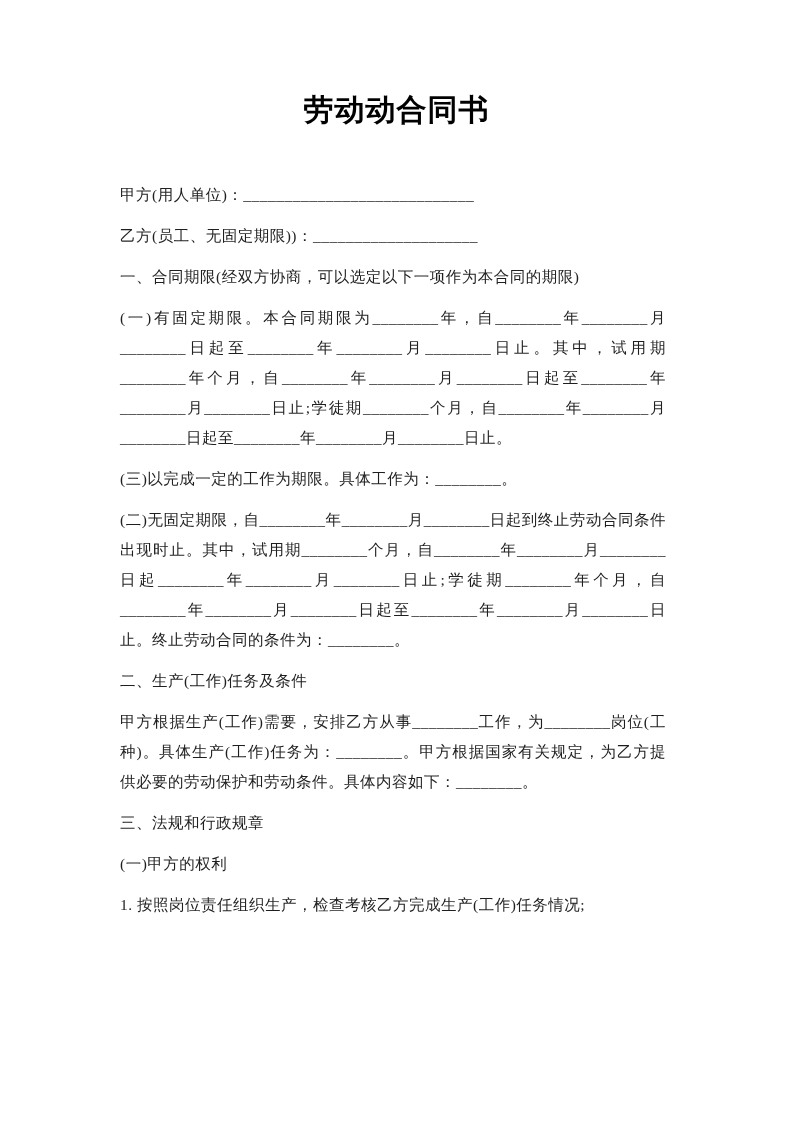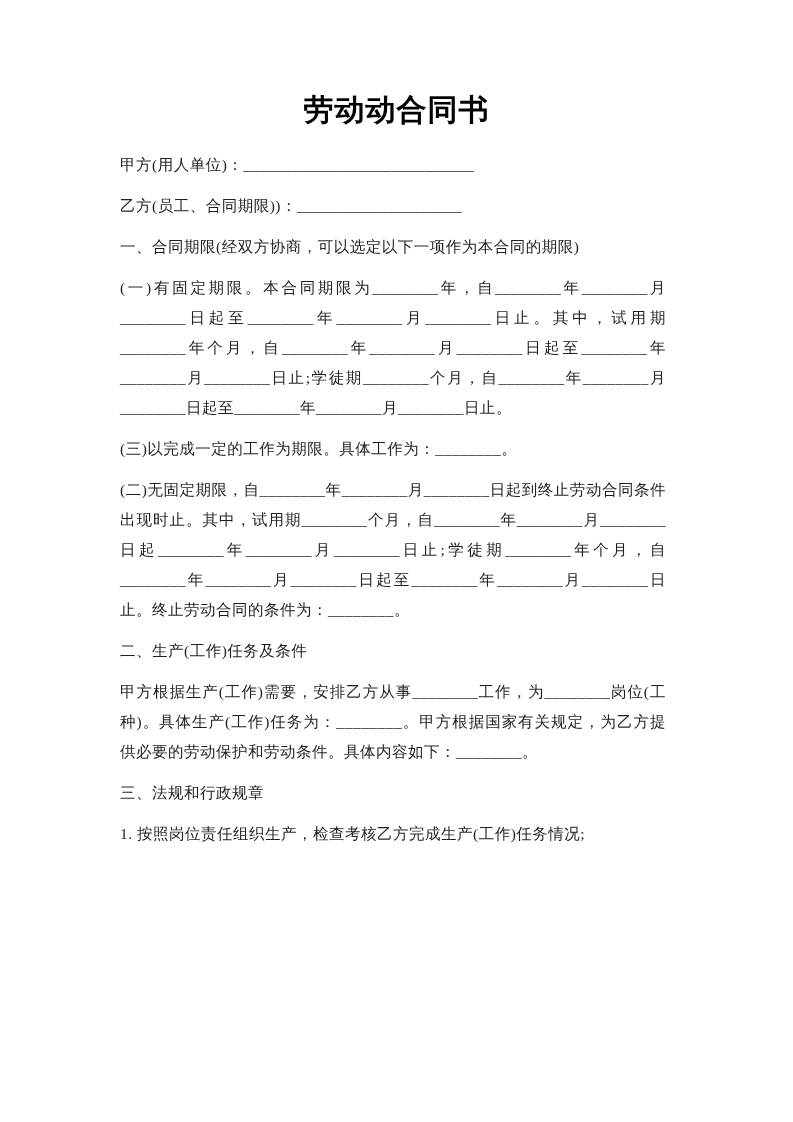--- a/index.html
+++ b/index.html
@@ -13,21 +13,21 @@
     height: 1122px;
     margin: 0 auto;
     background: #ffffff;
     box-sizing: border-box;
     padding: 92px 120px 40px 120px;
     overflow: hidden;
     font-family: "Liberation Serif", "DejaVu Serif", serif;
     color: #1f1f1f;
   }
   .doc-title {
-    margin: 0 0 22px 0;
+    margin: 0 0 52px 0;
     text-align: center;
     font-size: 30px;
     font-weight: bold;
     line-height: 36px;
     letter-spacing: 1px;
     color: #000000;
   }
   .doc-body p {
     margin: 0 7px 11px 0;
     font-size: 15.5px;
@@ -40,24 +40,25 @@
 </style>
 </head>
 <body>
 
 <div class="page">
 
   <h1 class="doc-title">劳动动合同书</h1>
 
   <div class="doc-body">
     <p>甲方(用人单位)：____________________________</p>
-    <p>乙方(员工、合同期限))：____________________</p>
+    <p>乙方(员工、无固定期限))：____________________</p>
     <p>一、合同期限(经双方协商，可以选定以下一项作为本合同的期限)</p>
     <p>(一)有固定期限。本合同期限为________年，自________年________月________日起至________年________月________日止。其中，试用期________年个月，自________年________月________日起至________年________月________日止;学徒期________个月，自________年________月________日起至________年________月________日止。</p>
     <p>(三)以完成一定的工作为期限。具体工作为：________。</p>
     <p>(二)无固定期限，自________年________月________日起到终止劳动合同条件出现时止。其中，试用期________个月，自________年________月________日起________年________月________日止;学徒期________年个月，自________年________月________日起至________年________月________日止。终止劳动合同的条件为：________。</p>
     <p>二、生产(工作)任务及条件</p>
     <p>甲方根据生产(工作)需要，安排乙方从事________工作，为________岗位(工种)。具体生产(工作)任务为：________。甲方根据国家有关规定，为乙方提供必要的劳动保护和劳动条件。具体内容如下：________。</p>
     <p>三、法规和行政规章</p>
+    <p>(一)甲方的权利</p>
     <p>1. 按照岗位责任组织生产，检查考核乙方完成生产(工作)任务情况;</p>
   </div>
 
 </div>
 
 </body></html>

